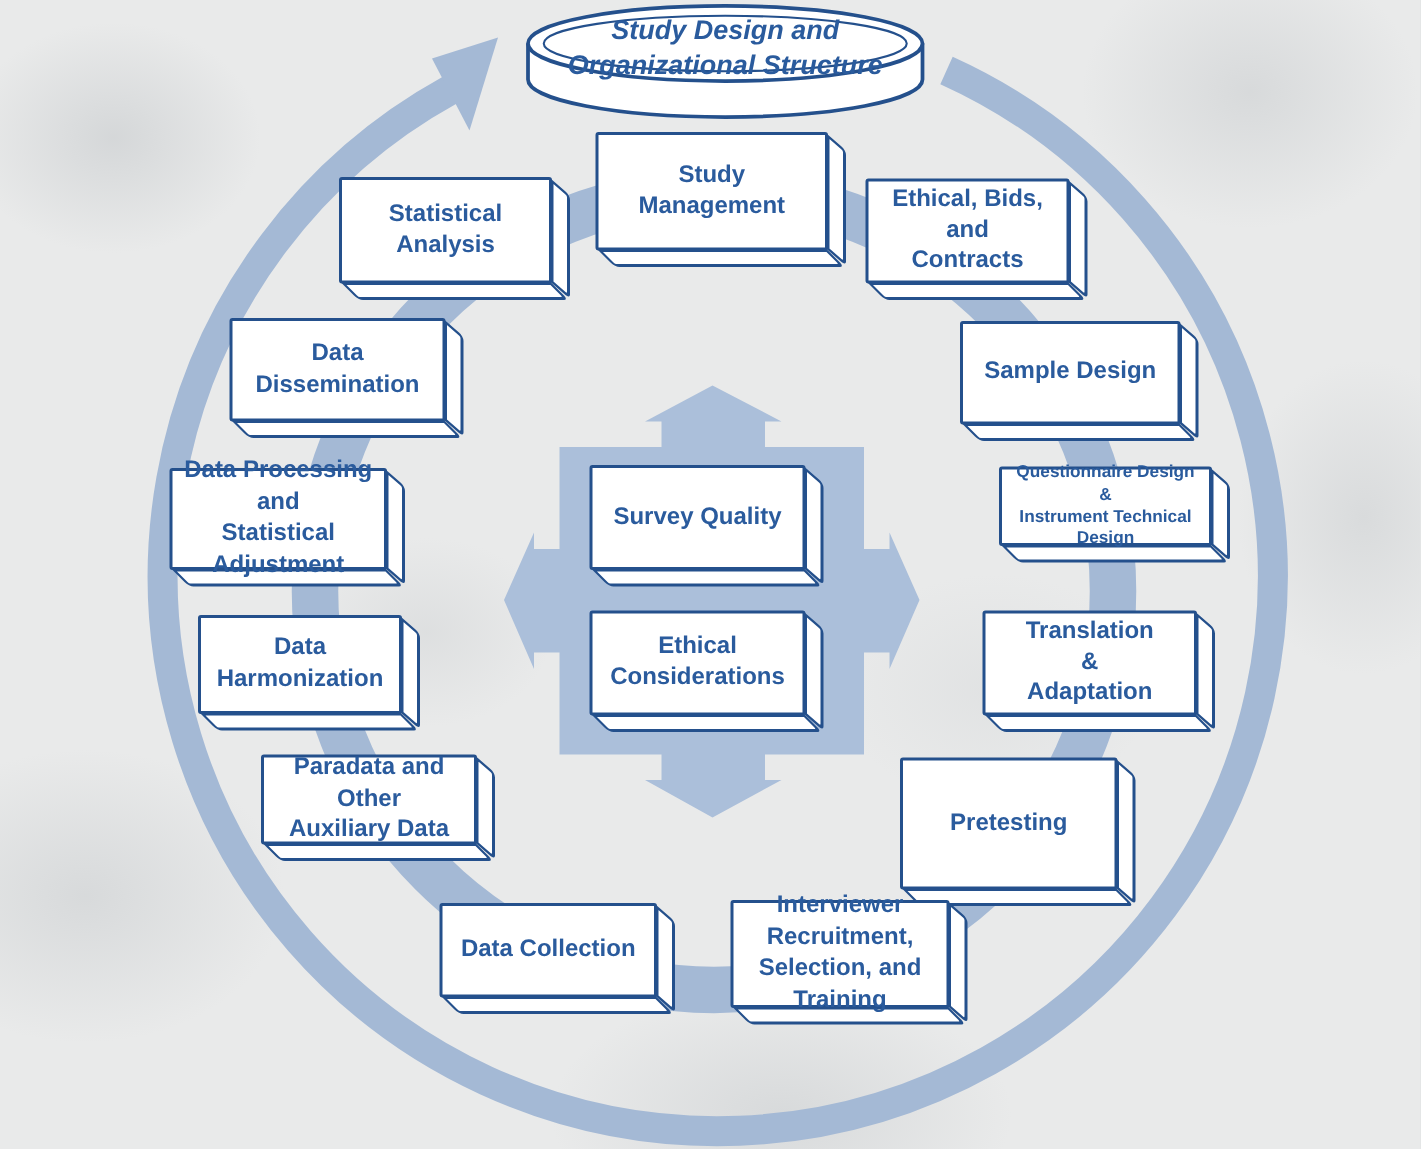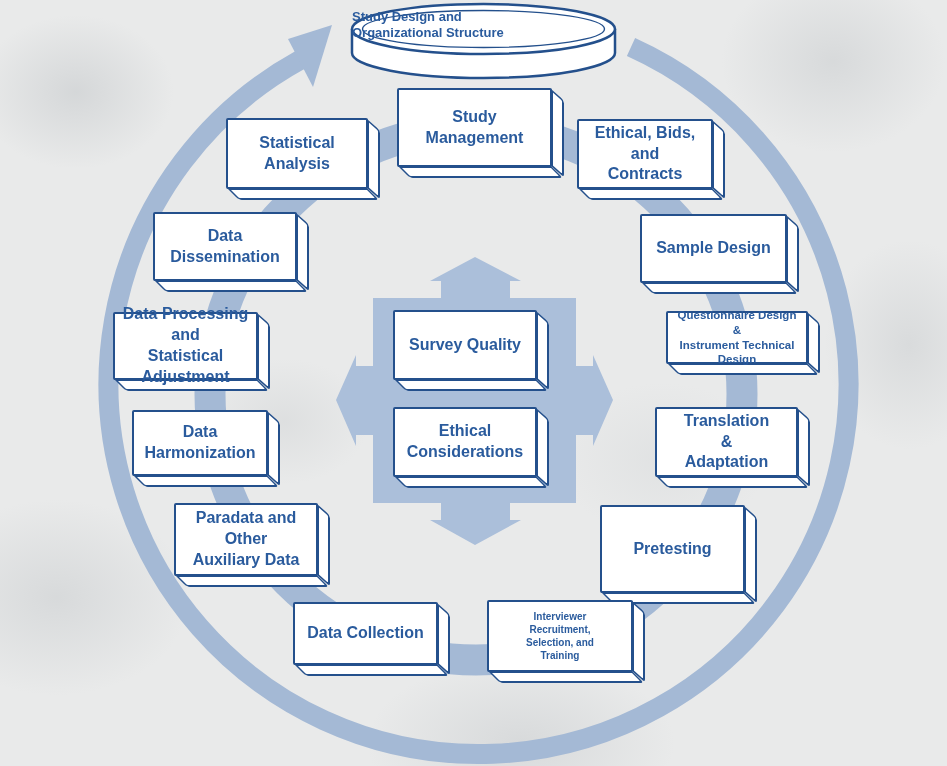--- a/index.html
+++ b/index.html
@@ -40,22 +40,22 @@
   .node .face{
     position:absolute;inset:0;background:var(--box_bg,#fff);
     border:2px solid var(--navy,#24508c);border-radius:2px;box-sizing:border-box;
     display:flex;align-items:center;justify-content:center;text-align:center;
     padding:2px 5px;font-weight:700;font-size:16px;line-height:1.3;
     color:var(--text,#2a5b9d);white-space:pre-line;z-index:1;
   }
   
   #cylinder-label{
     position:absolute;left:352px;top:9px;width:263px;z-index:3;
-    text-align:left;font-weight:700;font-size:13px;line-height:1.25;
-    color:var(--text,#2a5b9d);white-space:pre-line;
+    text-align:center;font-weight:700;font-size:18px;line-height:1.25;
+    color:var(--text,#2a5b9d);white-space:pre-line;font-style:italic;
   }
 </style>
 </head>
 <body>
 
 <div id="stage">
 
   <svg id="underlay" width="947" height="766" viewBox="0 0 947 766">
 
     <path d="M 631 47 A 370 370 0 1 1 300 60" fill="none" style="stroke:var(--band)" stroke-width="20"></path>
@@ -119,33 +119,33 @@
 
   <div class="node" style="left:600px;top:505px;width:145px;height:88px">
     <div class="flap-r"></div>
     <div class="flap-b"></div>
     <div class="face">Pretesting</div>
   </div>
 
   <div class="node" style="left:487px;top:600px;width:146px;height:72px">
     <div class="flap-r"></div>
     <div class="flap-b"></div>
-    <div class="face" style="font-size:10px">Interviewer
+    <div class="face" style="font-size:16px">Interviewer
 Recruitment,
 Selection, and
 Training</div>
   </div>
 
   <div class="node" style="left:293px;top:602px;width:145px;height:63px">
     <div class="flap-r"></div>
     <div class="flap-b"></div>
     <div class="face">Data Collection</div>
   </div>
 
-  <div class="node" style="left:174px;top:503px;width:144px;height:73px">
+  <div class="node" style="left:174px;top:503px;width:144px;height:60px">
     <div class="flap-r"></div>
     <div class="flap-b"></div>
     <div class="face">Paradata and Other
 Auxiliary Data</div>
   </div>
 
   <div class="node" style="left:132px;top:410px;width:136px;height:66px">
     <div class="flap-r"></div>
     <div class="flap-b"></div>
     <div class="face">Data Harmonization</div>

